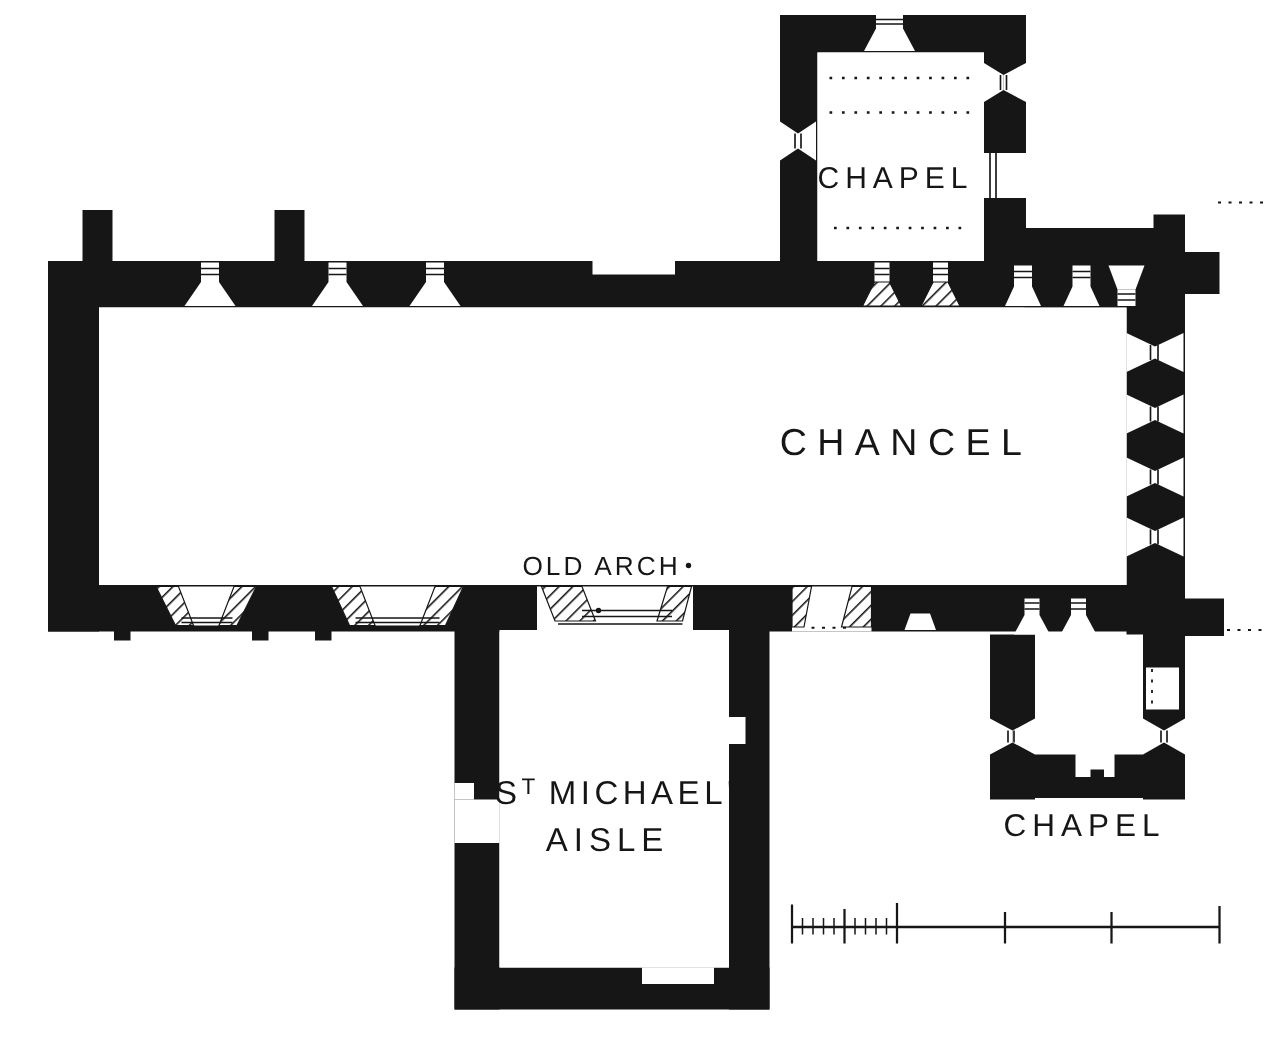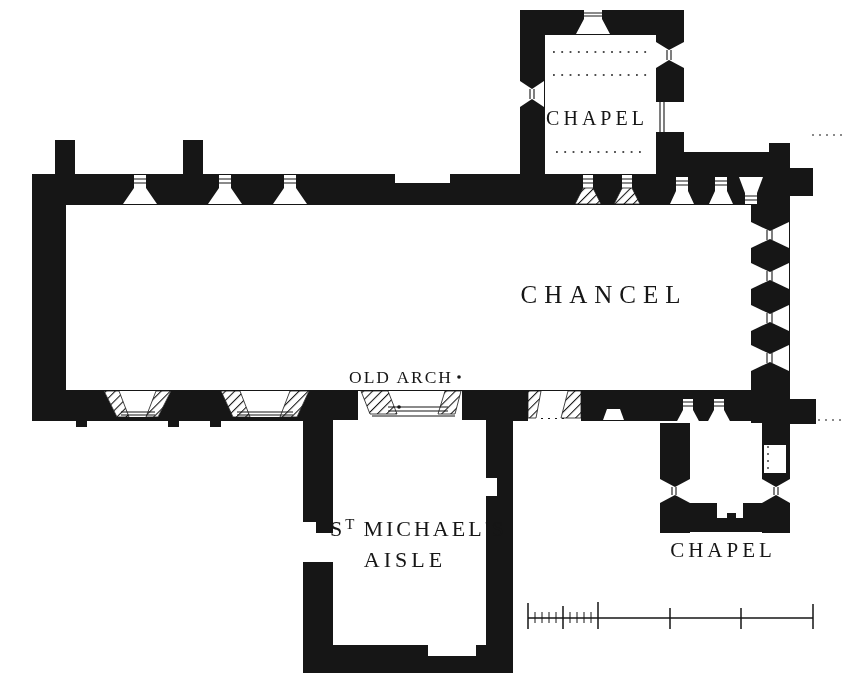--- a/index.html
+++ b/index.html
@@ -5,21 +5,21 @@
   :root{
     --ink:#161616;
     --paper:#ffffff;
   }
   html,body{margin:0;padding:0;background:#ffffff;}
   .sheet{
     position:relative;
     width:844px;height:694px;
     background:var(--paper);
     overflow:hidden;
-    font-family:Liberation Serif, serif;
+    font-family:Liberation Sans, sans-serif;
   }
   svg{display:block;}
   .blk{fill:var(--ink);stroke:none;}
   .wht{fill:var(--paper);stroke:none;}
   .htc{fill:url(#hatch);stroke:var(--ink);stroke-width:0.8;}
   .ln{stroke:var(--ink);stroke-width:1.1;fill:none;}
   .dots{stroke:var(--ink);stroke-width:1.7;fill:none;stroke-dasharray:1.8 6.5;}
   .dots2{stroke:var(--ink);stroke-width:1.2;fill:none;stroke-dasharray:2 5;}
   .lbl{fill:var(--ink);}
   text{user-select:none;}

